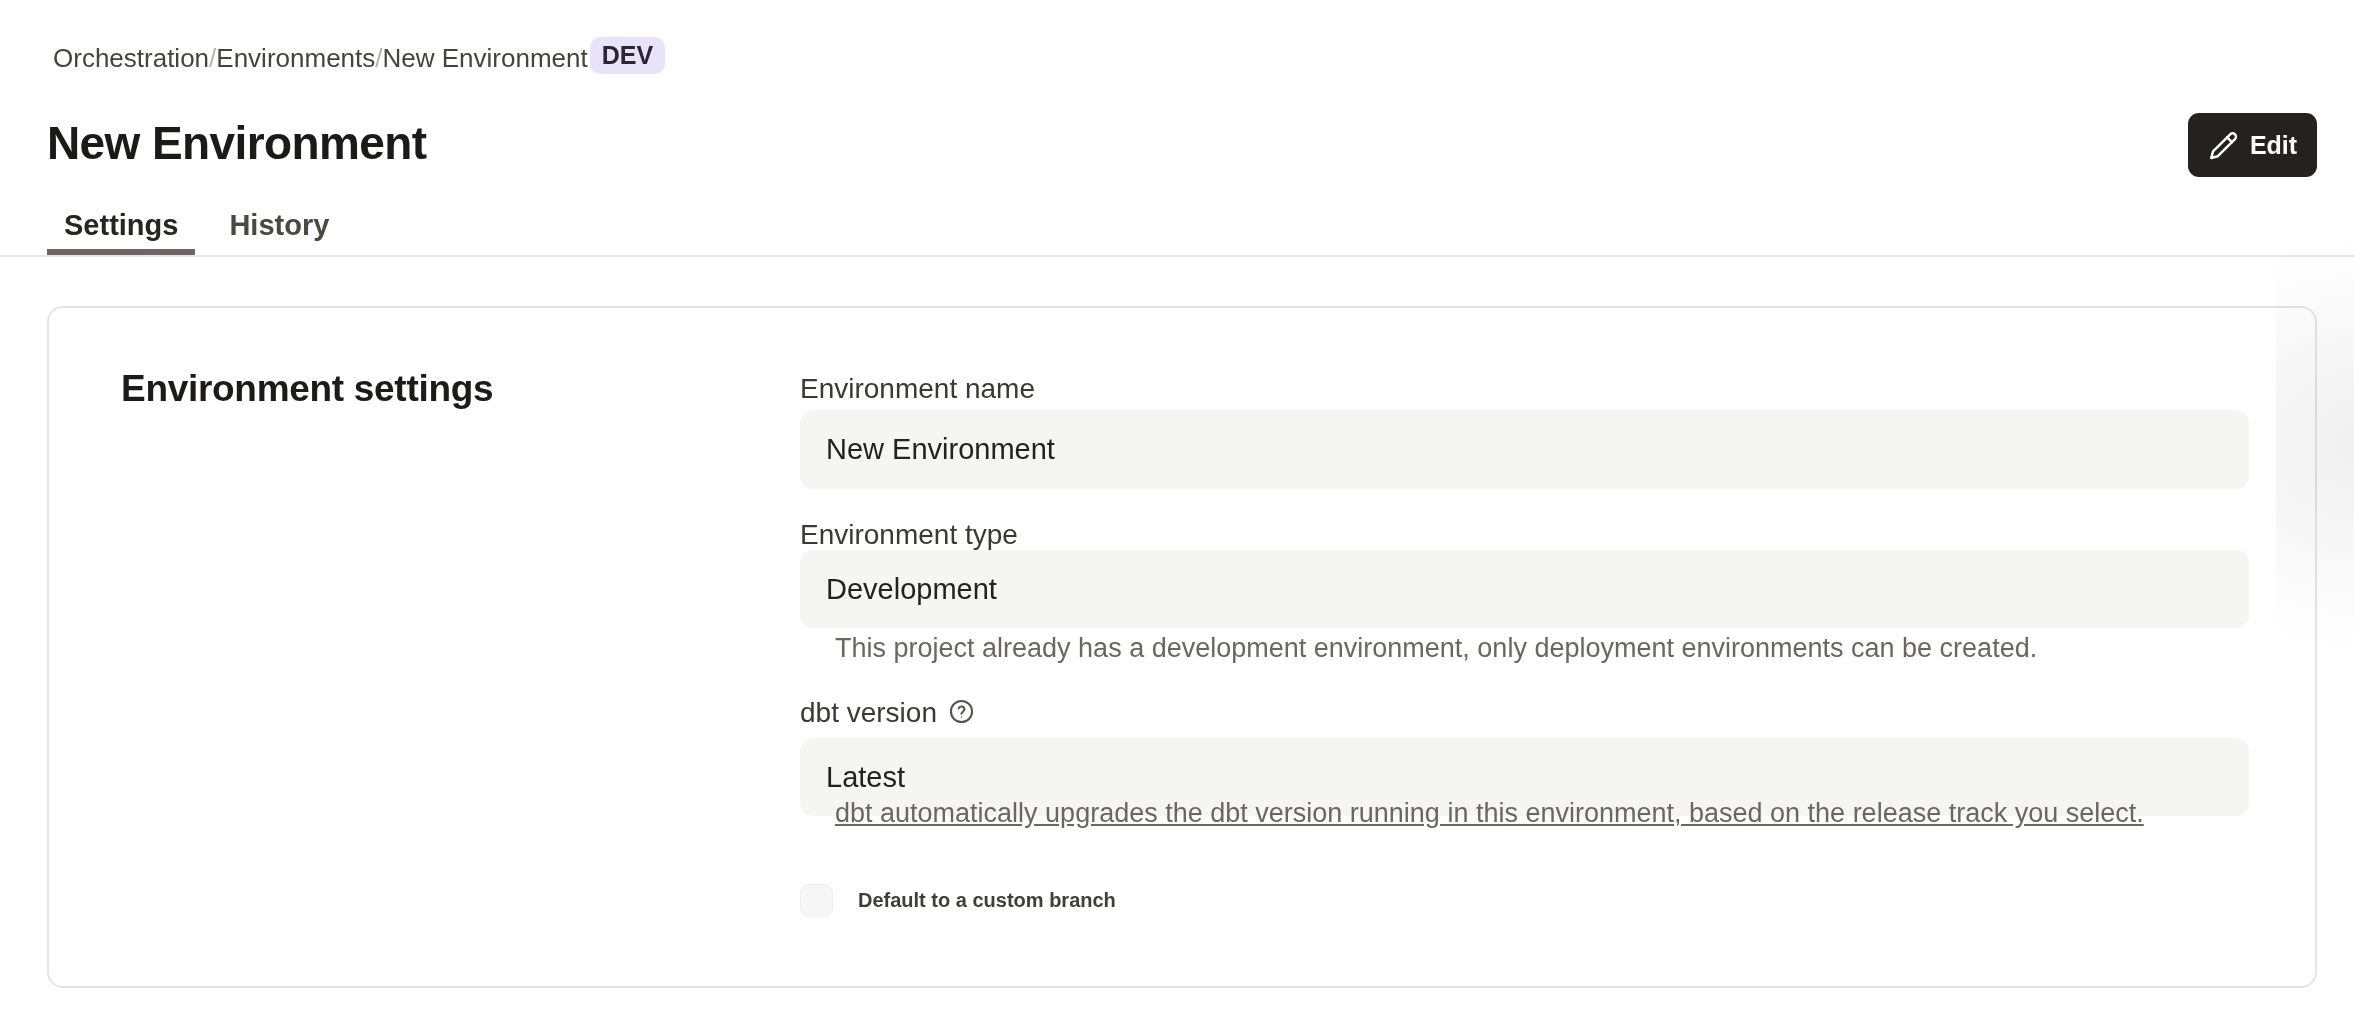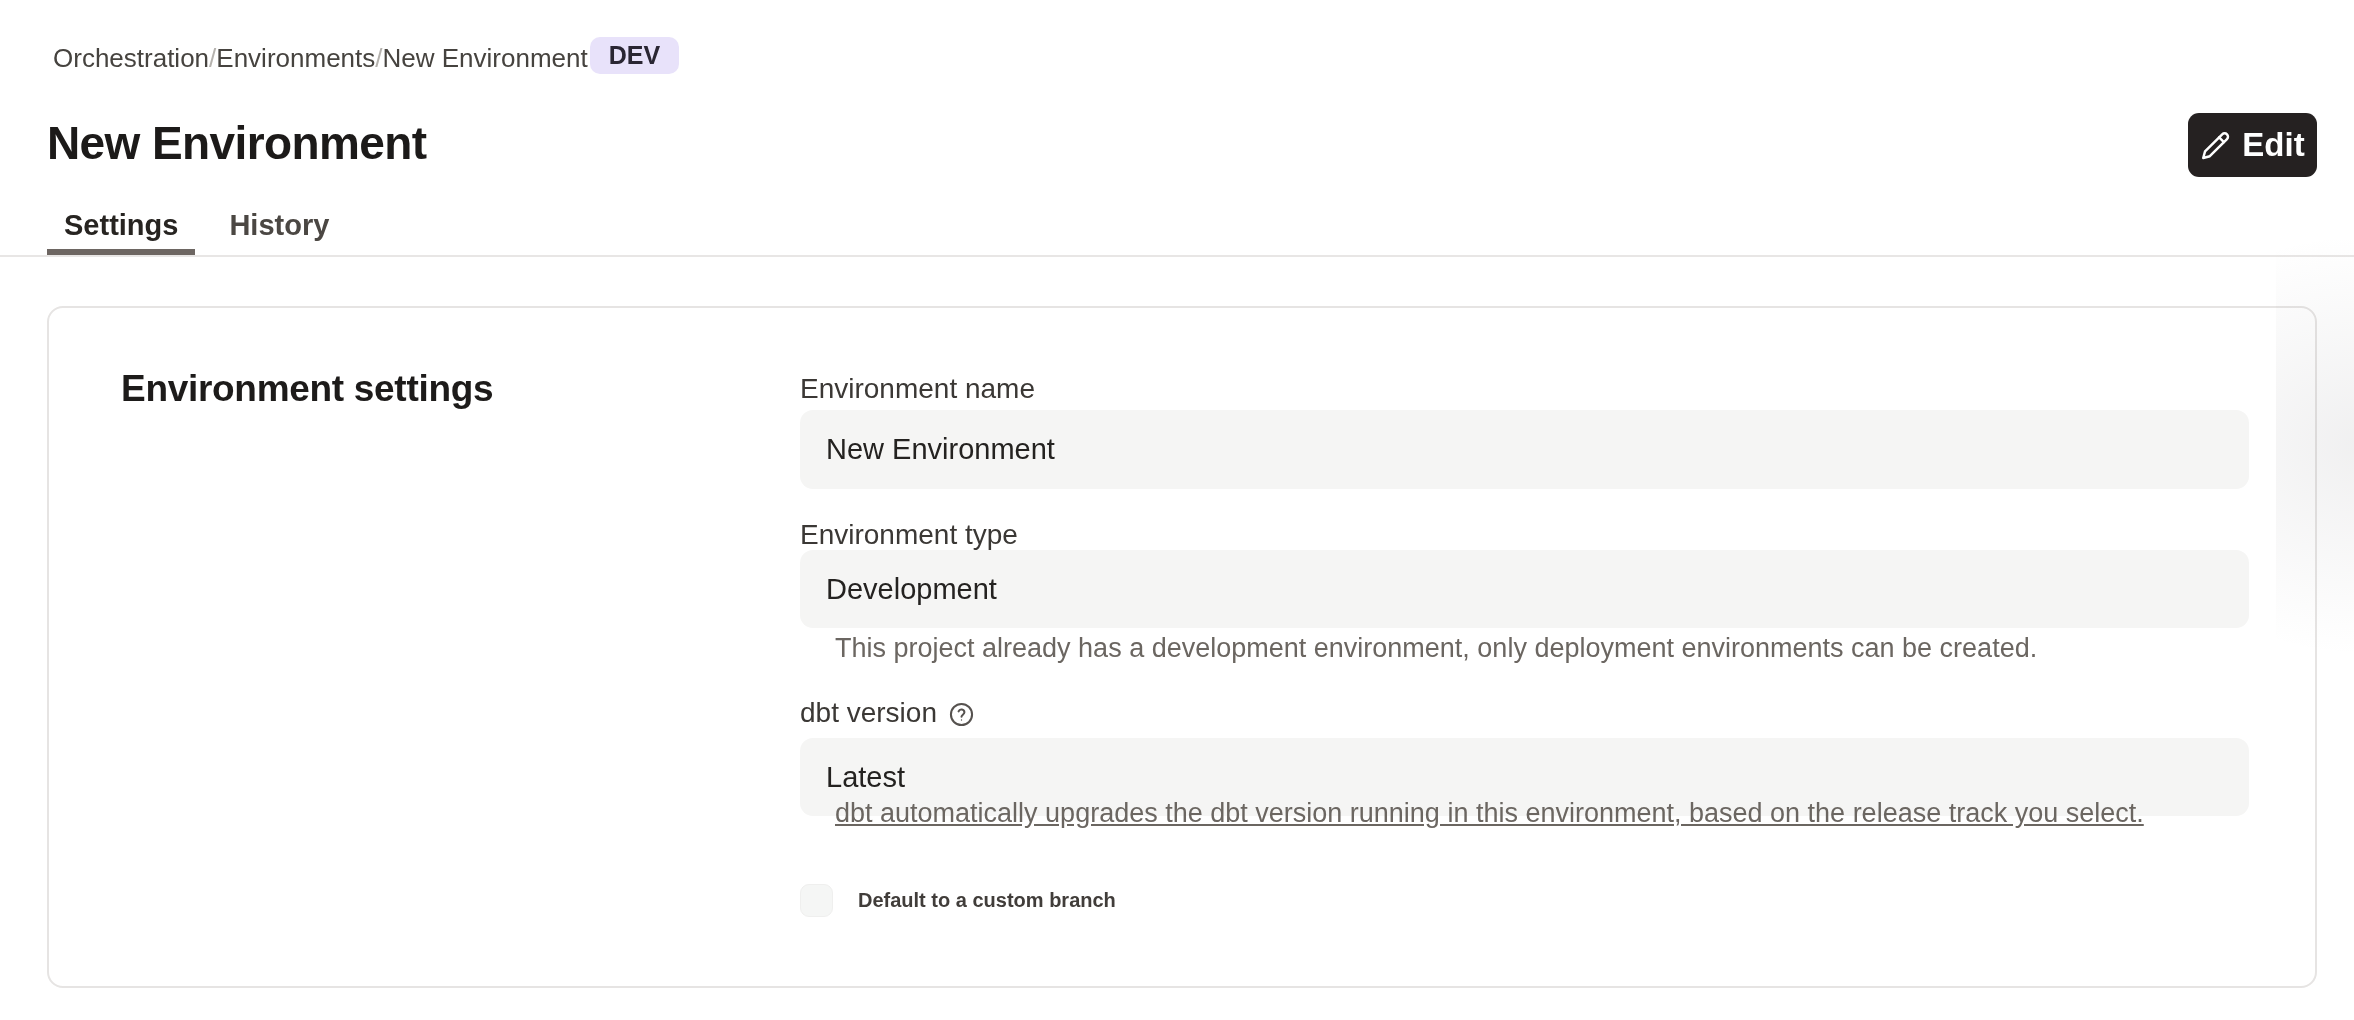--- a/index.html
+++ b/index.html
@@ -6,49 +6,49 @@
   html,body { width:2354px; height:1020px; background:#ffffff; overflow:hidden;
               font-family:"Liberation Sans", sans-serif; position:relative; }
 
   
   .breadcrumb { position:absolute; left:53px; top:28px; height:46px;
                 display:flex; align-items:flex-end; gap:0;
                 font-size:26px; font-weight:500; color:#46433f; }
   .breadcrumb .crumb { cursor:pointer; }
   .breadcrumb .sep { color:#b5b2ae; font-weight:400; }
   .badge { background:#e8e2fa; color:#2a2633; font-size:25px; font-weight:600;
-           border-radius:10px; padding:5px 19px 6px; margin-left:2px; line-height:1.05; }
+           border-radius:10px; padding:5px 12px 6px; margin-left:2px; line-height:1.05; }
 
   
   .page-title { position:absolute; left:47px; top:116px; font-size:46px;
                 font-weight:600; color:#1c1a19; letter-spacing:-0.6px; }
   .edit-btn { position:absolute; left:2188px; top:113px; width:129px; height:64px;
               background:#252121; border:none; border-radius:11px; cursor:pointer;
               display:flex; align-items:center; justify-content:center; gap:11px;
-              color:#ffffff; font-size:33px; font-weight:600;
+              color:#ffffff; font-size:25px; font-weight:600;
               font-family:"Liberation Sans", sans-serif; }
   .edit-btn svg { width:31px; height:31px; display:block; }
 
   
   .tabs { position:absolute; left:47px; top:206px; display:flex; gap:17px; }
   .tab { padding:2px 17px 7px; font-size:29px; font-weight:700; color:#4b4743;
          border-bottom:6px solid transparent; cursor:pointer; line-height:34px; }
   .tab.active { color:#272421; border-bottom-color:#6d6662; }
   .tab-divider { position:absolute; left:0; top:255px; width:2354px; height:2px;
                  background:#e8e6e5; }
 
   
   .card { position:absolute; left:47px; top:306px; width:2270px; height:682px;
           background:#ffffff; border:2px solid #e6e4e3; border-radius:16px; }
   .card-heading { position:absolute; left:64px; top:60px; font-size:37px;
                   font-weight:600; color:#1d1b1a; letter-spacing:-0.3px;margin-left:8px; }
 
   .f-label { position:absolute; left:751px; width:1449px; font-size:28px;
              font-weight:500; color:#3b3835; line-height:34px;
-             display:flex; align-items:center; gap:11px; }
+             display:flex; align-items:flex-start; gap:11px; }
   .f-input { position:absolute; left:751px; width:1449px; height:79px;
              background:#f5f5f4; border-radius:13px; display:flex; align-items:center;
              padding-left:26px; font-size:29px; color:#242220; cursor:default; }
   .f-help  { position:absolute; left:751px; width:1480px; font-size:27px;
              color:#6b6661; line-height:33px;margin-left:35px; }
   .help-icon svg { width:27px; height:27px; display:block; margin-top:2px; }
 
   .lbl-1 { top:64px; }   .inp-1 { top:102px; }
   .lbl-2 { top:210px; }  .inp-2 { top:242px; height:78px; }
   .hlp-1 { top:324px; }

